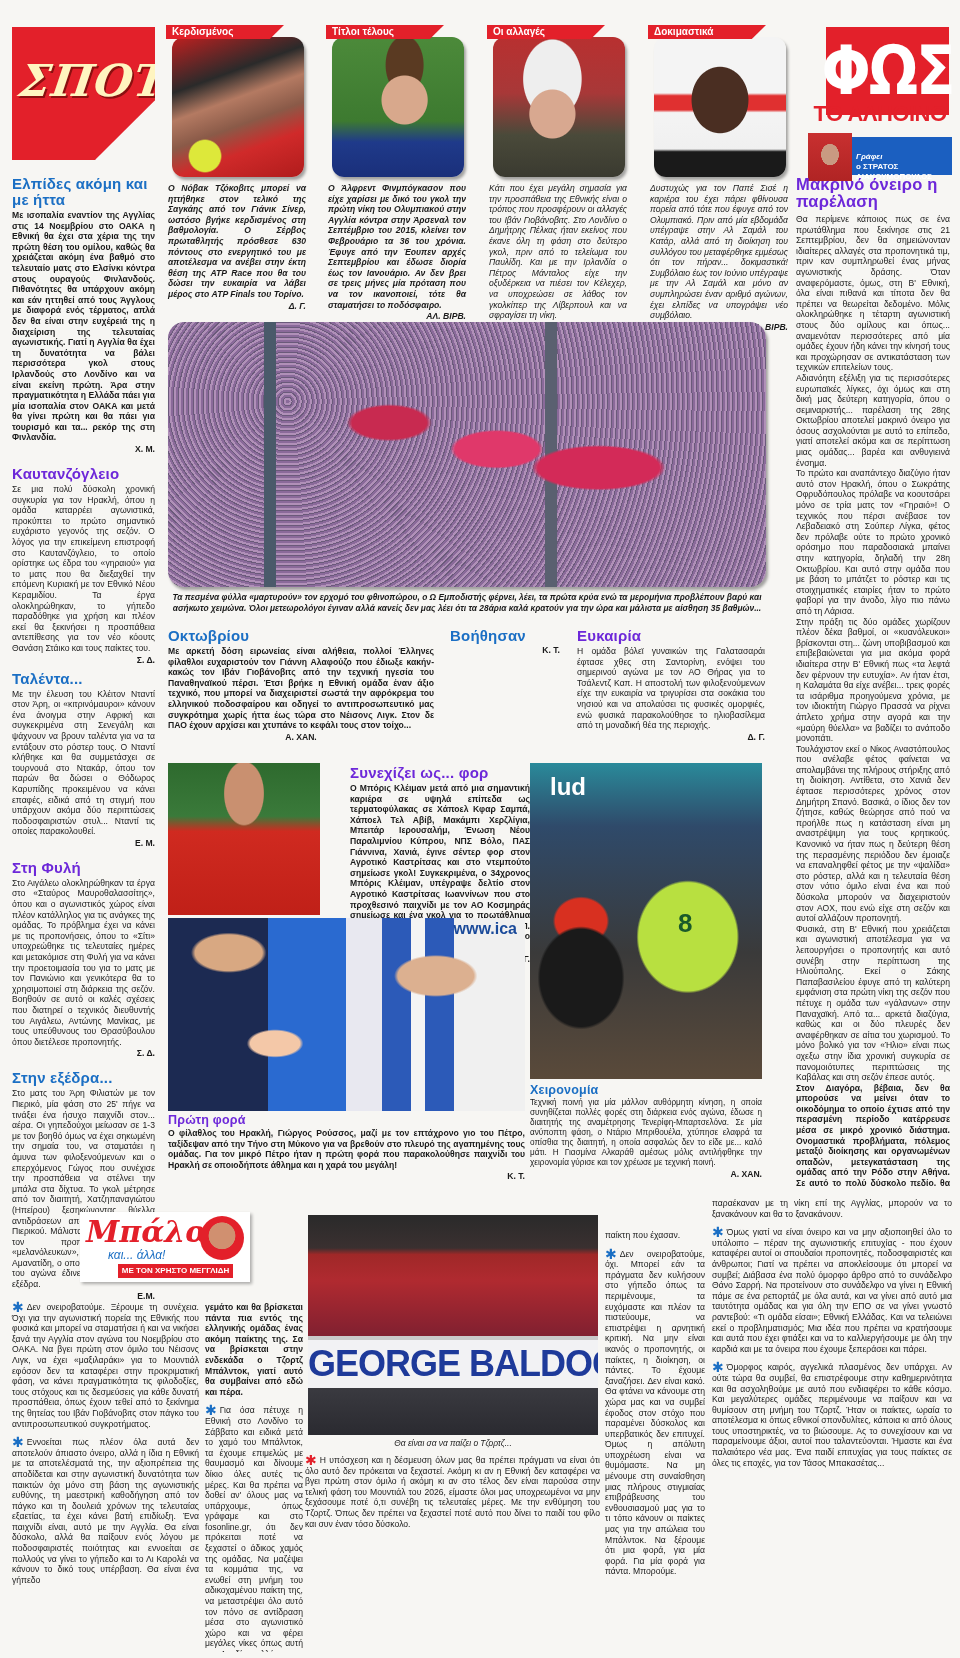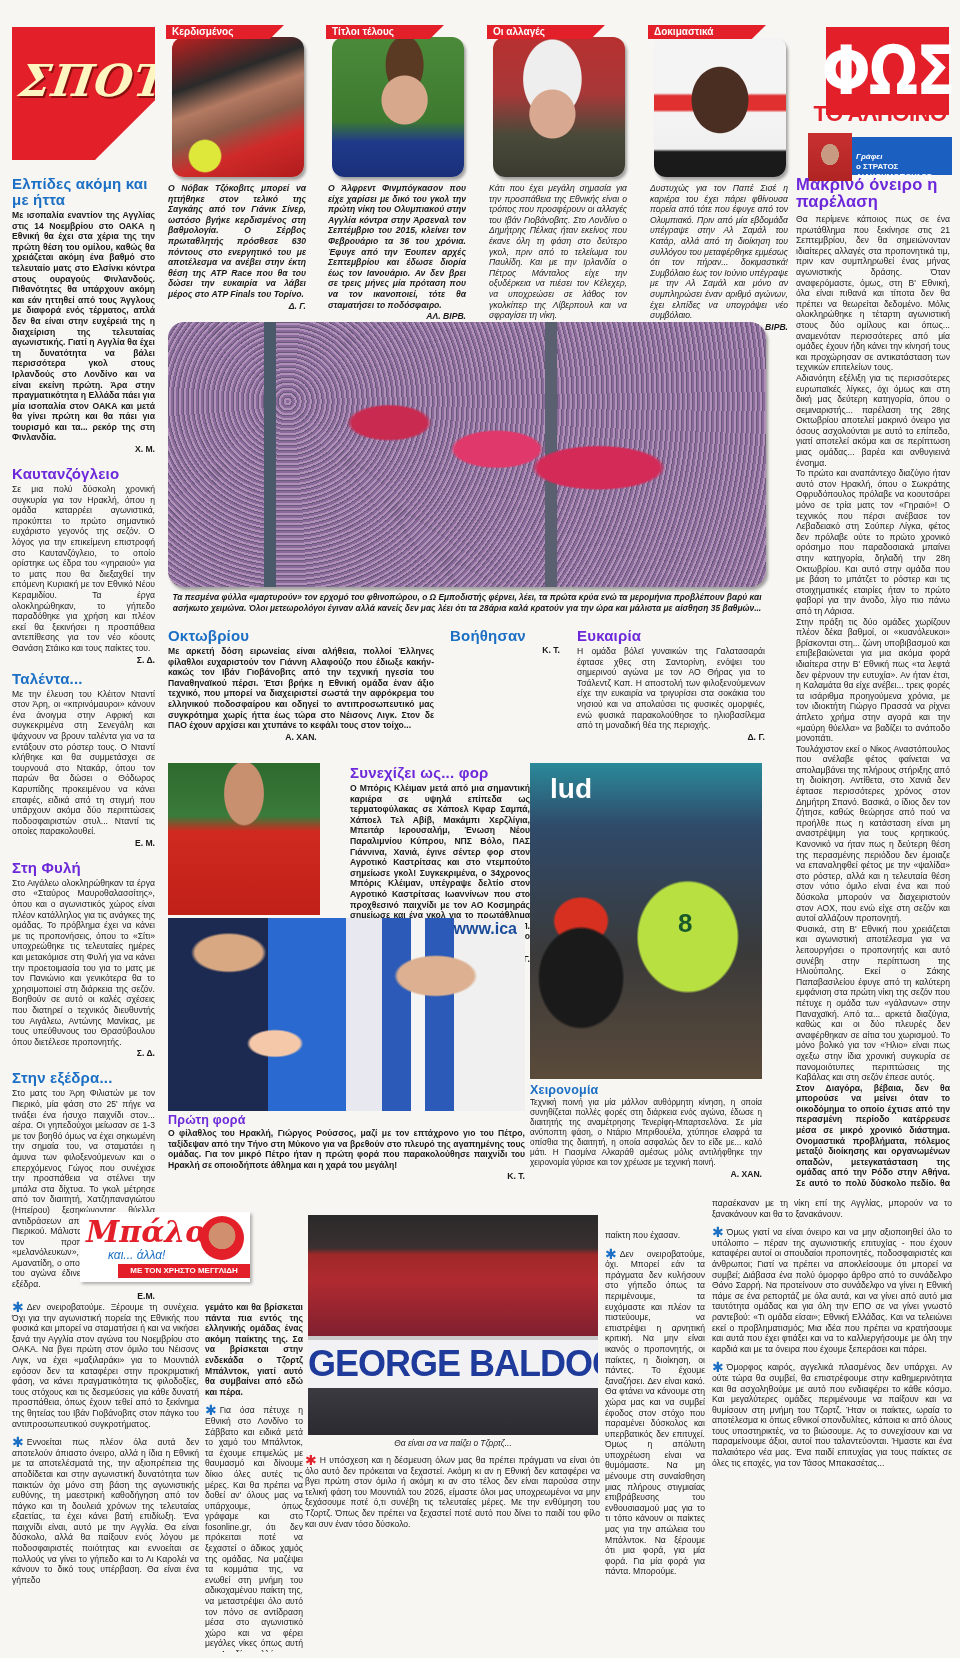--- a/index.html
+++ b/index.html
@@ -145,21 +145,21 @@
   <div class="sig">Β. Γ.</div>
 </div>
 
 <div class="photo-sq" style="left:530px;top:763px;width:232px;height:316px;
      background:
        radial-gradient(ellipse at 68% 55%, #b8e040 0 22%, transparent 23%),
        radial-gradient(ellipse at 22% 68%, #1a1a1a 0 16%, transparent 17%),
        radial-gradient(ellipse at 22% 50%, #d83020 0 10%, transparent 11%),
        linear-gradient(180deg,#2a8a9a 0%,#2f4a6a 20%,#3a3a3a 60%,#5a4a3a 100%);">
   <div style="position:absolute;left:148px;top:145px;font-size:26px;font-weight:bold;color:#1a5a2a;">8</div>
-  <div style="position:absolute;left:20px;top:10px;font-size:28px;font-weight:bold;color:#fff;">lud</div>
+  <div style="position:absolute;left:20px;top:10px;font-size:24px;font-weight:bold;color:#fff;">lud</div>
 </div>
 <div class="abs" style="left:530px;top:1083px;width:232px;">
   <div class="h h-blue small">Χειρονομία</div>
   <div class="txt" style="margin-top:1px;font-size:8.2px;line-height:10px;">Τεχνική ποινή για μία μάλλον αυθόρμητη κίνηση, η οποία συνηθίζεται πολλές φορές στη διάρκεια ενός αγώνα, έδωσε η διαιτητής της αναμέτρησης Τενερίφη-Μπαρτσελόνα. Σε μία ανύποπτη φάση, ο Ντάριο Μπριθουέλα, χτύπησε ελαφρά τα οπίσθια της διαιτητή, η οποία ασφαλώς δεν το είδε με... καλό μάτι. Η Γιασμίνα Αλκαράθ αμέσως μόλις αντιλήφθηκε την χειρονομία γύρισε και τον χρέωσε με τεχνική ποινή.</div>
   <div class="sig">Α. ΧΑΝ.</div>
 </div>
 
 <div class="photo-sq" style="left:168px;top:918px;width:357px;height:193px;
      background:
        radial-gradient(ellipse at 30% 65%, #f4c8a8 0 7%, transparent 8%),
@@ -171,21 +171,21 @@
 <div class="abs" style="left:168px;top:1113px;width:357px;">
   <div class="h h-red small">Πρώτη φορά</div>
   <div class="txt" style="margin-top:1px;font-weight:bold;">Ο φίλαθλος του Ηρακλή, Γιώργος Ρούσσος, μαζί με τον επτάχρονο γιο του Πέτρο, ταξίδεψαν από την Τήνο στη Μύκονο για να βρεθούν στο πλευρό της αγαπημένης τους ομάδας. Για τον μικρό Πέτρο ήταν η πρώτη φορά που παρακολούθησε παιχνίδι του Ηρακλή σε οποιοδήποτε άθλημα και η χαρά του μεγάλη!</div>
   <div class="sig">Κ. Τ.</div>
 </div>
 
 <div class="abs" style="left:80px;top:1212px;width:170px;height:70px;background:#fff;box-shadow:2px 2px 3px rgba(0,0,0,.3);">
   <div style="position:absolute;left:6px;top:2px;color:#e3202a;font-family:'DejaVu Serif',serif;font-style:italic;font-size:30px;font-weight:bold;">Μπάλα</div>
   <div style="position:absolute;left:28px;top:36px;color:#1b6fc4;font-style:italic;font-size:12px;">και... άλλα!</div>
   <div style="position:absolute;left:120px;top:4px;width:44px;height:44px;border-radius:50%;background:radial-gradient(circle at 50% 45%,#d09070 0 40%,#e3202a 42%);"></div>
-  <div style="position:absolute;left:38px;top:52px;width:132px;height:14px;background:#e3202a;color:#fff;font-size:8px;font-weight:bold;text-align:center;line-height:14px;">ΜΕ ΤΟΝ ΧΡΗΣΤΟ ΜΕΓΓΛΙΔΗ</div>
+  <div style="position:absolute;left:38px;top:52px;width:115px;height:14px;background:#e3202a;color:#fff;font-size:8px;font-weight:bold;text-align:center;line-height:14px;">ΜΕ ΤΟΝ ΧΡΗΣΤΟ ΜΕΓΓΛΙΔΗ</div>
 </div>
 
 <div class="photo-sq" style="left:308px;top:1215px;width:290px;height:220px;
      background:
        linear-gradient(180deg,#2a2a2a 0%,#3a3030 15%,#a02828 18%,#b02a30 30%,#802030 55%,transparent 55%),
        #c9c9c9;">
   <div style="position:absolute;left:0;top:125px;width:100%;height:48px;background:#f2f2f4;color:#1e3a9a;font-size:36px;font-weight:bold;line-height:48px;text-align:center;letter-spacing:-1px;overflow:hidden;white-space:nowrap;">GEORGE BALDOCK</div>
   <div style="position:absolute;left:0;top:173px;width:100%;height:47px;background:linear-gradient(#3a3a40,#2a2a30);"></div>
 </div>
 <div class="abs caption" style="left:308px;top:1438px;width:290px;font-weight:normal;">Θα είναι σα να παίζει ο Τζορτζ...</div>

